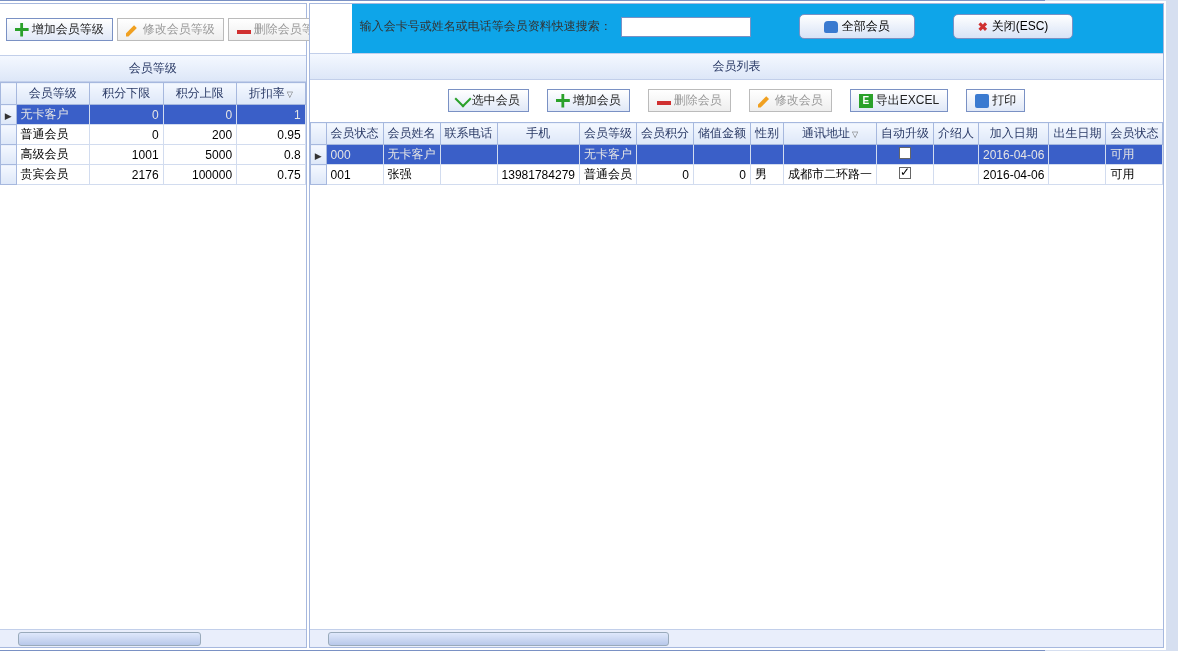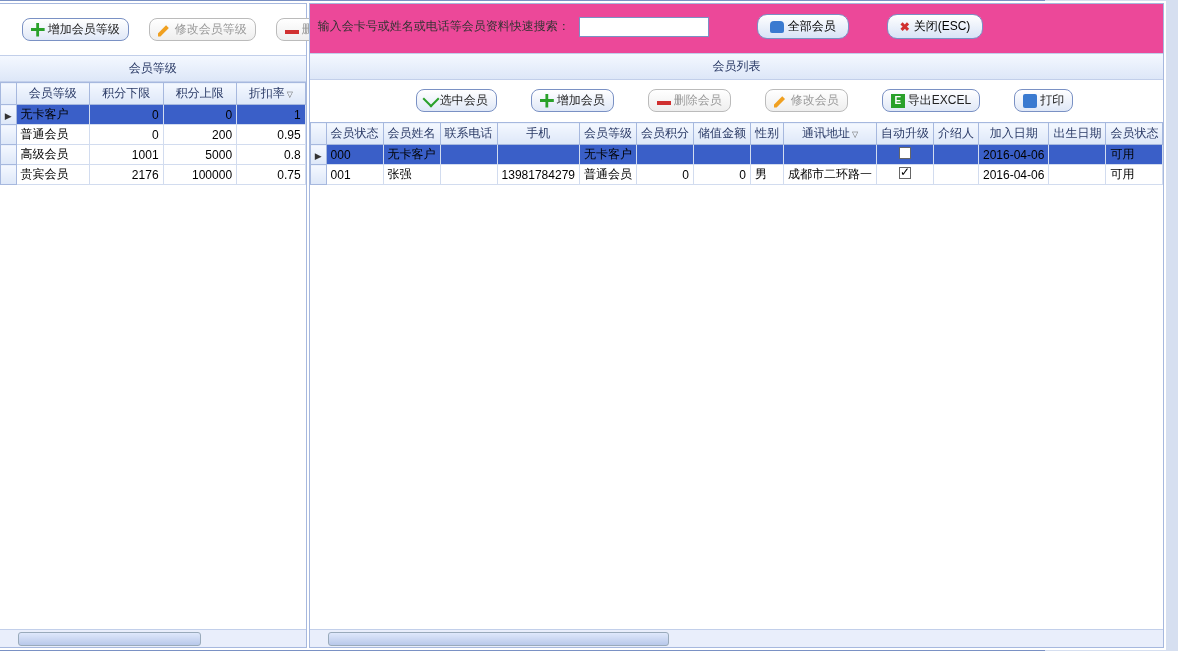--- a/index.html
+++ b/index.html
@@ -62,25 +62,24 @@
 }
 .right-pane {
   flex:1; display:flex; flex-direction:column; border:1px solid #a6b8de;
   background:#fff; min-height:0;
 }
 .toolbar {
   padding: 14px 6px; display:flex; gap:4px;  background:#fff;
 }
 .btn {
   display:inline-flex; align-items:center; gap:3px;
-  padding: 2px 8px; border:1px solid #7a91c4; border-radius:8px;
+  padding: 2px 8px; border:1px solid #7a91c4; border-radius:0;
   background: linear-gradient(#ffffff,#e0e8f7);
   font-size:12px; cursor:pointer; white-space:nowrap;
   color:#222;
-  margin-left:16px;
 }
 .btn.disabled { color:#999; border-color:#bbb; background:linear-gradient(#fff,#eee);}
 .ico { width:14px; height:14px; display:inline-block; }
 .ico-plus { background: #2aa12a; clip-path: polygon(40% 0,60% 0,60% 40%,100% 40%,100% 60%,60% 60%,60% 100%,40% 100%,40% 60%,0 60%,0 40%,40% 40%);}
 .ico-pencil { background:#f0a020; clip-path: polygon(0 80%,60% 20%,80% 40%,20% 100%,0 100%);}
 .ico-minus { background:#d03030; height:4px; margin-top:5px;}
 .ico-check { width:12px;height:12px;border-left:2px solid #2aa12a;border-bottom:2px solid #2aa12a; transform:rotate(-45deg); margin-bottom:3px;}
 .ico-users { width:14px;height:12px;background:#3a7ad0;border-radius:4px 4px 2px 2px;}
 .ico-x { color:#d03030; font-weight:bold;}
 .ico-excel { background:#2aa12a;color:#fff;font-weight:bold;font-size:10px;width:14px;height:14px;display:inline-flex;align-items:center;justify-content:center;}
@@ -97,35 +96,36 @@
 table.grid th {
   background:linear-gradient(#f4f8ff,#dde7f8);
   border:1px solid #a6b8de; padding:2px 4px; font-weight:normal;
   color:#2a3a66; white-space:nowrap; position:sticky; top:0;
 }
 table.grid td {
   border:1px solid #d2dcef; padding:1px 4px; white-space:nowrap;
   background:#fff;
 }
 table.grid .num { text-align:right; }
-table.grid tr.sel td { background:#3a5fc8; color:#000000;}
+table.grid tr.sel td { background:#3a5fc8; color:#e5e5e5;}
 .row-marker { width:14px; text-align:center; background:linear-gradient(#f4f8ff,#dde7f8) !important; border:1px solid #a6b8de !important;}
 .row-marker.active::before { content:"▶"; font-size:9px; color:#333;}
 .search-bar {
   display:flex; align-items:center; gap:9px; padding:10px 8px 14px 8px;
-  background:#ec4899;
+  background:#0ea5e9;
+  margin-left:42px;
 }
 .search-bar label { color:#333;}
 .search-input {
   width:130px; height:20px; border:1px solid #7a91c4;
   padding:0 4px; font-size:12px;
 }
 .big-btn {
   display:inline-flex;align-items:center;gap:4px;
-  padding:3px 12px; border:1px solid #7a91c4;border-radius:10px;
+  padding:3px 24px; border:1px solid #7a91c4;border-radius:5px;
   background:linear-gradient(#ffffff,#d8e3f6); cursor:pointer; font-size:12px;
 }
 .member-toolbar {
   display:flex; gap:18px; justify-content:center; padding:9px 0 10px 0;
 }
 .hscroll {
   height:18px; background:#e9eefb; border-top:1px solid #c2cfea;
   display:flex; align-items:center;
 }
 .hscroll .thumb {

